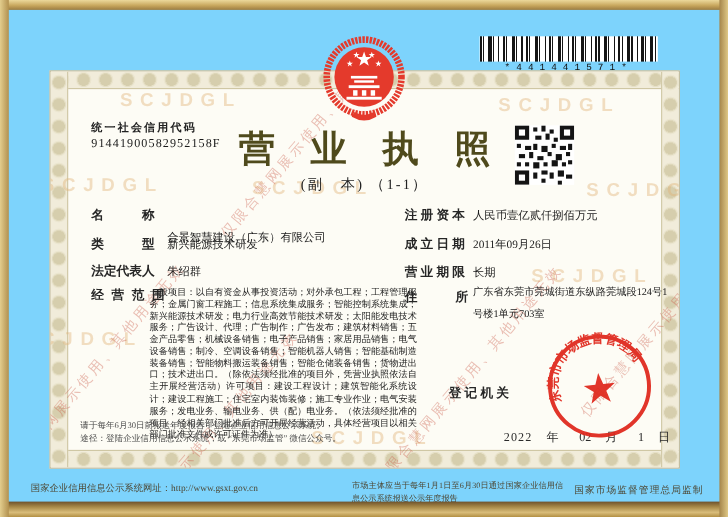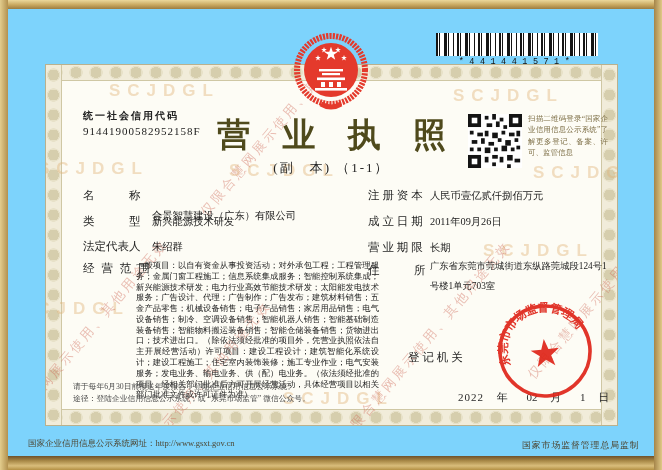--- a/index.html
+++ b/index.html
@@ -42,21 +42,21 @@
   .barcode{left:436px;top:33px;width:162px;z-index:6;}
   .bars{height:23px;background:
     repeating-linear-gradient(90deg,#141414 0 2px,#fff 2px 3px,#141414 3px 4px,#fff 4px 8px,
       #141414 8px 11px,#fff 11px 12px,#141414 12px 13px,#fff 13px 17px,#141414 17px 18px,#fff 18px 21px);}
   .bar-digits{font-family:"Liberation Mono","DejaVu Sans Mono",monospace;font-size:8.5px;color:#111;
       letter-spacing:5.5px;text-align:center;margin-top:1px;}
   
   .qr{left:468px;top:114px;width:54px;height:54px;background:#fff;}
   .qr-caption{left:528px;top:113px;width:80px;font-size:7.5px;line-height:1.5;color:#7d6e46;text-align:justify;}
   
-  .flabel{position:absolute;z-index:3;font-size:11.5px;font-weight:normal;color:#262626;white-space:nowrap;}
+  .flabel{position:absolute;z-index:3;font-size:11.5px;font-weight:bold;color:#262626;white-space:nowrap;}
   .fvalue{position:absolute;z-index:3;font-size:10.3px;color:#1c1c1c;}
   .scope{font-size:8.3px;line-height:1.3;text-align:justify;color:#222;}
   .addr{font-size:9.3px;line-height:2.1;}
   
   .seal{left:496px;top:302px;width:98px;height:98px;z-index:5;opacity:.92;}
   .dateline{left:458px;top:390px;z-index:4;font-size:11px;color:#2a2a2a;white-space:nowrap;}
   .dateline span{display:inline-block;}
   .dl-y{letter-spacing:1px;} .dl-gap1{width:10px;} .dl-gap3{width:16px;}
   
   .notice{left:73px;top:381px;font-size:7.8px;line-height:1.55;color:#4b4b4b;z-index:3;}
@@ -171,21 +171,20 @@
         <rect x="26" y="17" width="2" height="2"></rect>
       <rect x="9" y="23" width="2" height="3"></rect>
         <rect x="13" y="22" width="3" height="2"></rect>
         <rect x="13" y="26" width="2" height="2"></rect>
       <rect x="17" y="23" width="2" height="3"></rect>
         <rect x="21" y="22" width="3" height="3"></rect>
         <rect x="25" y="24" width="3" height="2"></rect>
         <rect x="21" y="27" width="2" height="2"></rect>
     </g>
   </svg>
-  <div class="abs qr-caption">扫描二维码登录“国家企业信用信息公示系统”了解更多登记、备案、许可、监管信息</div>
 
   <span class="flabel" style="left:83px;top:188px;">名　　　称</span>
   <span class="fvalue" style="left:152px;top:189px;margin-top:20px;">合景智慧建设（广东）有限公司</span>
 
   <span class="flabel" style="left:83px;top:214px;">类　　　型</span>
   <span class="fvalue" style="left:152px;top:215px;">新兴能源技术研发</span>
 
   <span class="flabel" style="left:83px;top:239px;">法定代表人</span>
   <span class="fvalue" style="left:152px;top:240px;">朱绍群</span>
 
@@ -228,15 +227,16 @@
       </text>
     </g>
   </svg>
 
   <div class="notice abs">
     <div>请于每年6月30日前报送年度报告，登陆企业信用信息公示系统。</div>
     <div>途径：登陆企业信用信息公示系统，或 “东莞市场监管” 微信公众号。</div>
   </div>
 
   <div class="footer-item f-left">国家企业信用信息公示系统网址：http://www.gsxt.gov.cn</div>
+  <div class="footer-item f-mid">市场主体应当于每年1月1日至6月30日通过国家企业信用信息公示系统报送公示年度报告</div>
   <div class="footer-item f-right">国家市场监督管理总局监制</div>
 
 </div>
 
 </body></html>

